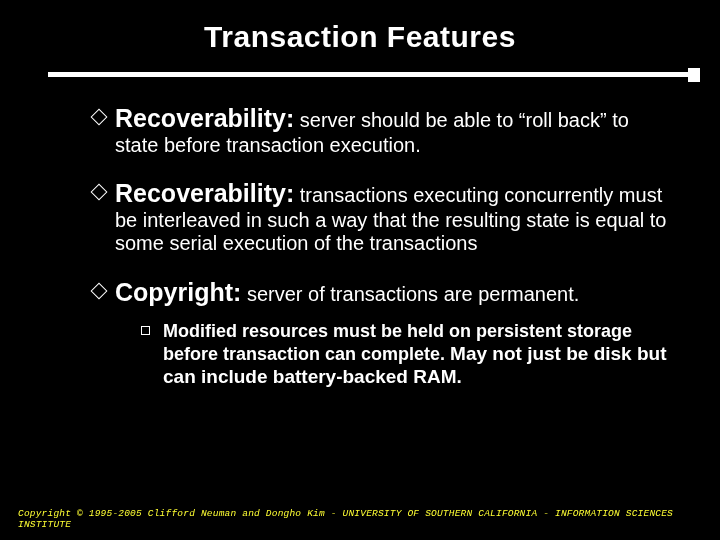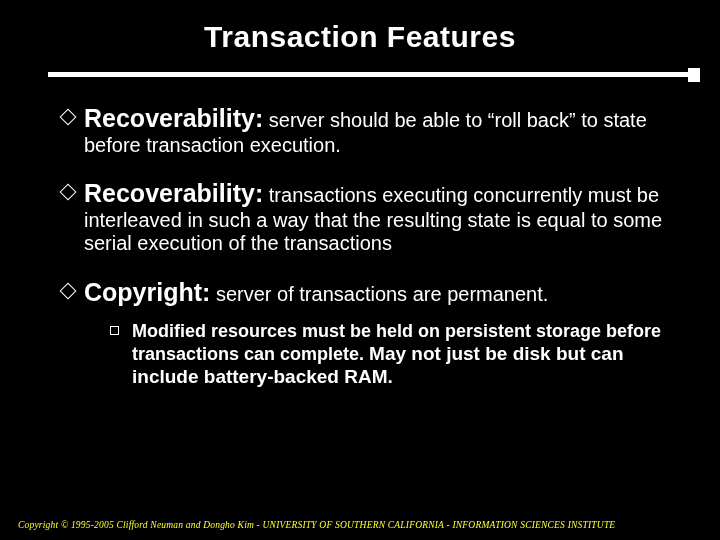--- a/index.html
+++ b/index.html
@@ -42,20 +42,21 @@
   .divider-cap {
     position: absolute;
     right: 20px;
     top: 0;
     width: 12px;
     height: 14px;
     background: #fff;
   }
   .content {
     padding: 22px 48px 0 62px;
+    margin-left: 31px;
   }
   .item {
     margin-bottom: 22px;
     position: relative;
     padding-left: 22px;
   }
   .diamond {
     position: absolute;
     left: 0;
     top: 7px;
@@ -95,21 +96,21 @@
     border: 1.5px solid #fff;
     background: transparent;
   }
   .subitem .emph {
     font-size: 19px;
   }
   .footer {
     position: absolute;
     left: 18px;
     bottom: 10px;
-    font-family: Liberation Serif, serif;
+    font-family: Liberation Mono, monospace;
     font-style: italic;
     font-size: 9.5px;
     color: #ffff33;
     letter-spacing: 0.2px;
   }
 </style>
 </head>
 <body>
 
 <div class="slide">
@@ -142,21 +143,21 @@
       <div class="item-line">
         <span class="item-term">Copyright:</span><span> server of transactions are permanent.</span>
       </div>
 
       <div class="sublist">
         <div class="subitem">
           <div class="square"></div>
         </div>
         <div class="subitem">
           <div class="square"></div>
-          <span>Modified resources must be held on persistent storage before transactions can complete. </span><span class="emph">May not just be disk but can include battery-backed RAM.</span>
+          <span>Modified resources must be held on persistent storage before transaction can complete. </span><span class="emph">May not just be disk but can include battery-backed RAM.</span>
         </div>
       </div>
     </div>
 
   </div>
 
   <div class="footer">Copyright © 1995-2005 Clifford Neuman and Dongho Kim - UNIVERSITY OF SOUTHERN CALIFORNIA - INFORMATION SCIENCES INSTITUTE</div>
 
 </div>
 

